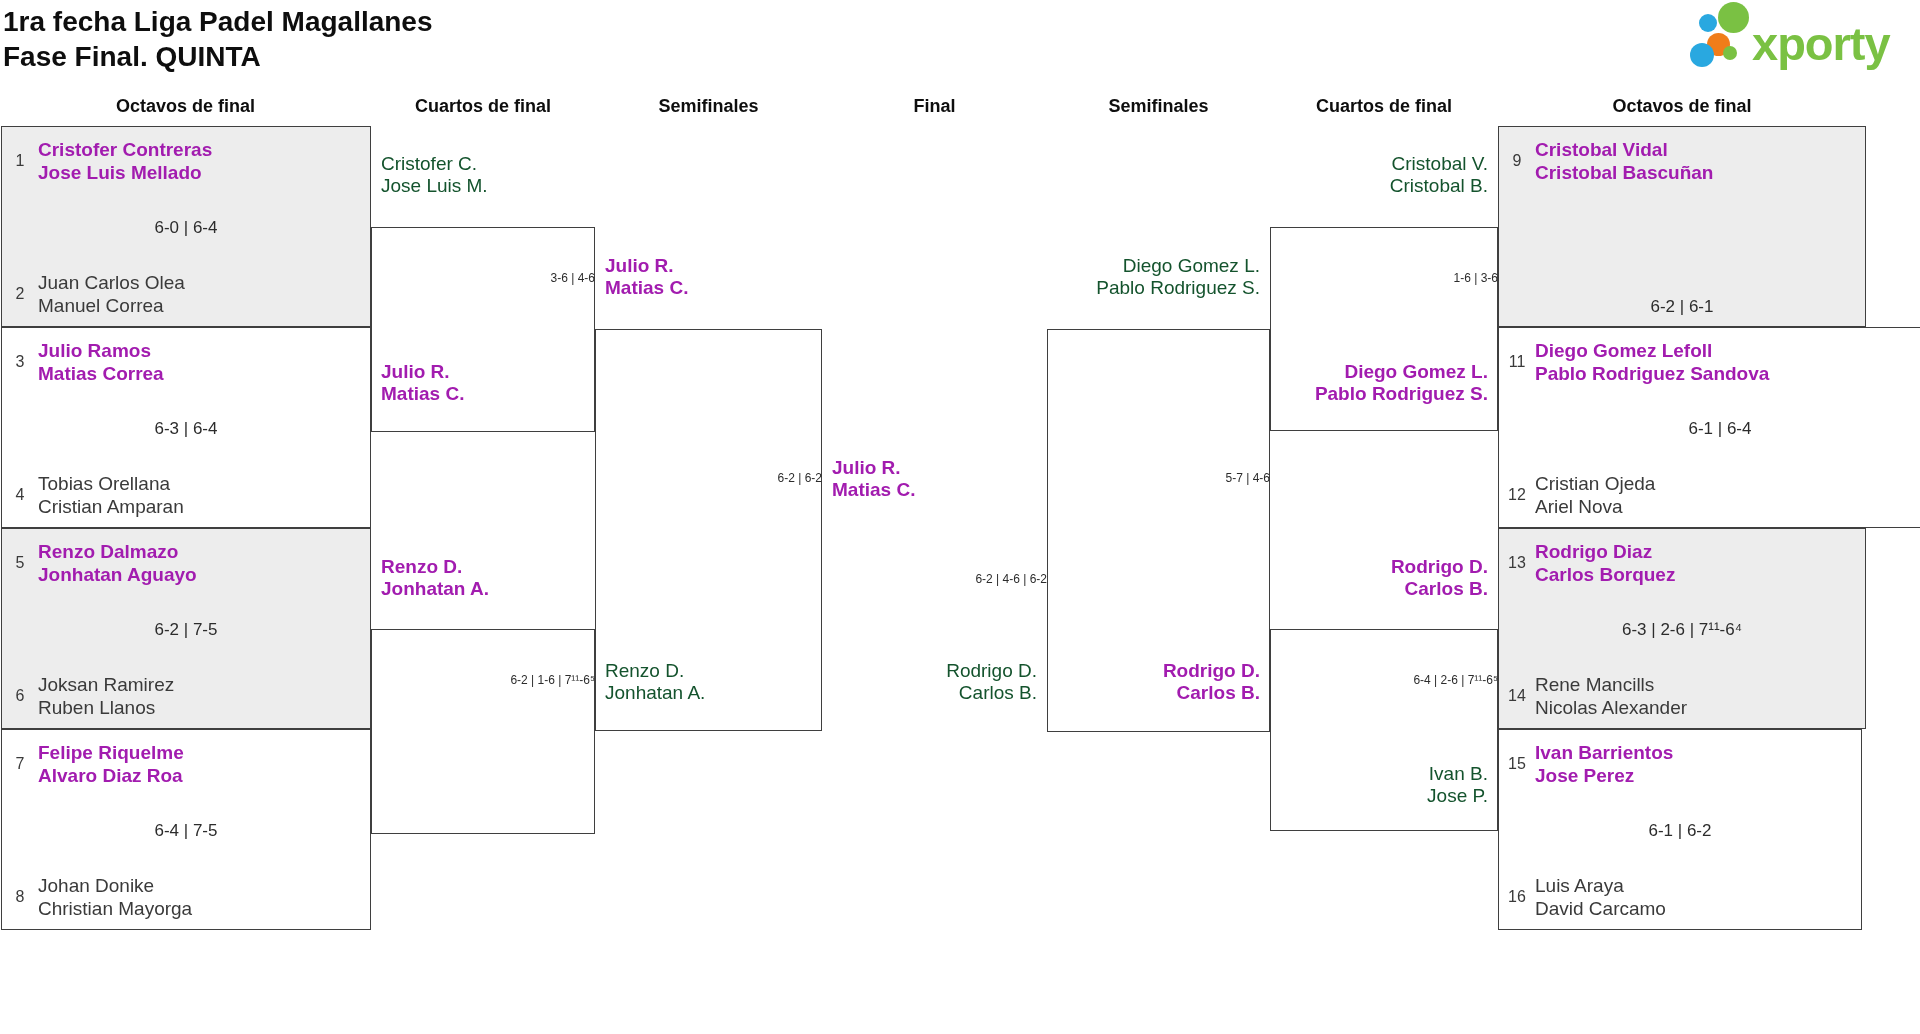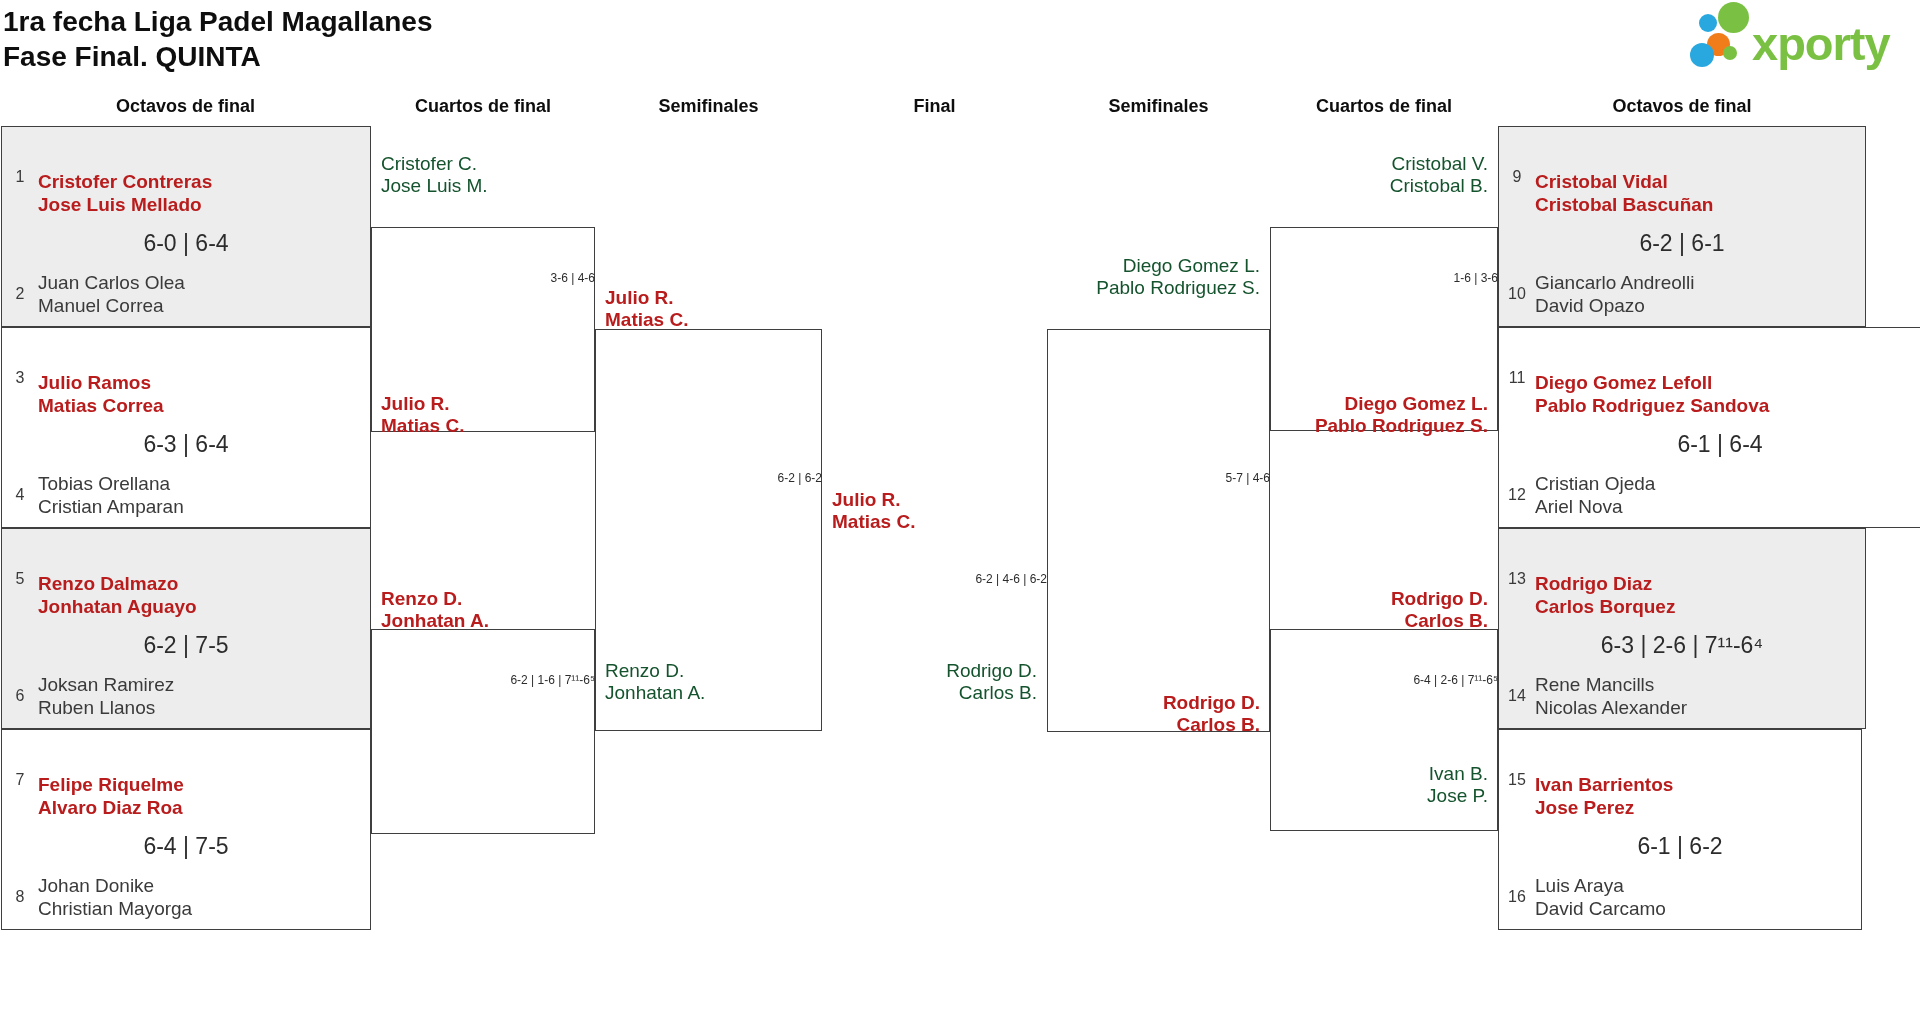--- a/index.html
+++ b/index.html
@@ -13,22 +13,22 @@
   
   .round-header{position:absolute;top:96px;text-align:center;font-size:18px;font-weight:700;color:#0e0e0e;}
   
   .box{position:absolute;box-sizing:border-box;border:1px solid #3f3f3f;}
   .bg-gray{background:#ededed;}
   .bg-white{background:#ffffff;}
   .octavos{display:flex;flex-direction:column;justify-content:space-between;padding:11px 0 9px;}
   .team-row{display:flex;align-items:center;}
   .seed{flex:0 0 36px;text-align:center;font-size:16px;color:#3a3a3a;}
   .names{font-size:19px;line-height:23px;color:#3a3a3a;}
-  .score{font-size:23px;color:#2c2c2c;text-align:center;}
-  .win .names,.pair.win{font-weight:700;color:#b91c1c;margin-top:32px;}
+  .score{font-size:17px;color:#2c2c2c;text-align:center;}
+  .win .names,.pair.win{font-weight:700;color:#a21caf;}
   
   .pair{position:absolute;width:212px;font-size:19px;line-height:22px;color:#14532d;}
   .pair.right{text-align:right;}
   .score-abs{position:absolute;text-align:right;font-size:12px;color:#2c2c2c;}
 </style>
 </head>
 <body>
 
 <div class="canvas">
 
@@ -200,27 +200,20 @@
 
   <div class="box bg-gray octavos" style="left:1498px;top:126px;width:368px;height:201px;">
     <div class="team-row win">
       <span class="seed">9</span>
       <span class="names">
           <div>Cristobal Vidal</div>
           <div>Cristobal Bascuñan</div>
         </span>
     </div>
     <div class="score">6-2 | 6-1</div>
-    <div class="team-row">
-      <span class="seed">10</span>
-      <span class="names">
-          <div>Giancarlo Andreolli</div>
-          <div>David Opazo</div>
-        </span>
-    </div>
   </div>
 
   <div class="box bg-white octavos" style="left:1498px;top:327px;width:444px;height:201px;">
     <div class="team-row win">
       <span class="seed">11</span>
       <span class="names">
           <div>Diego Gomez Lefoll</div>
           <div>Pablo Rodriguez Sandova</div>
         </span>
     </div>

